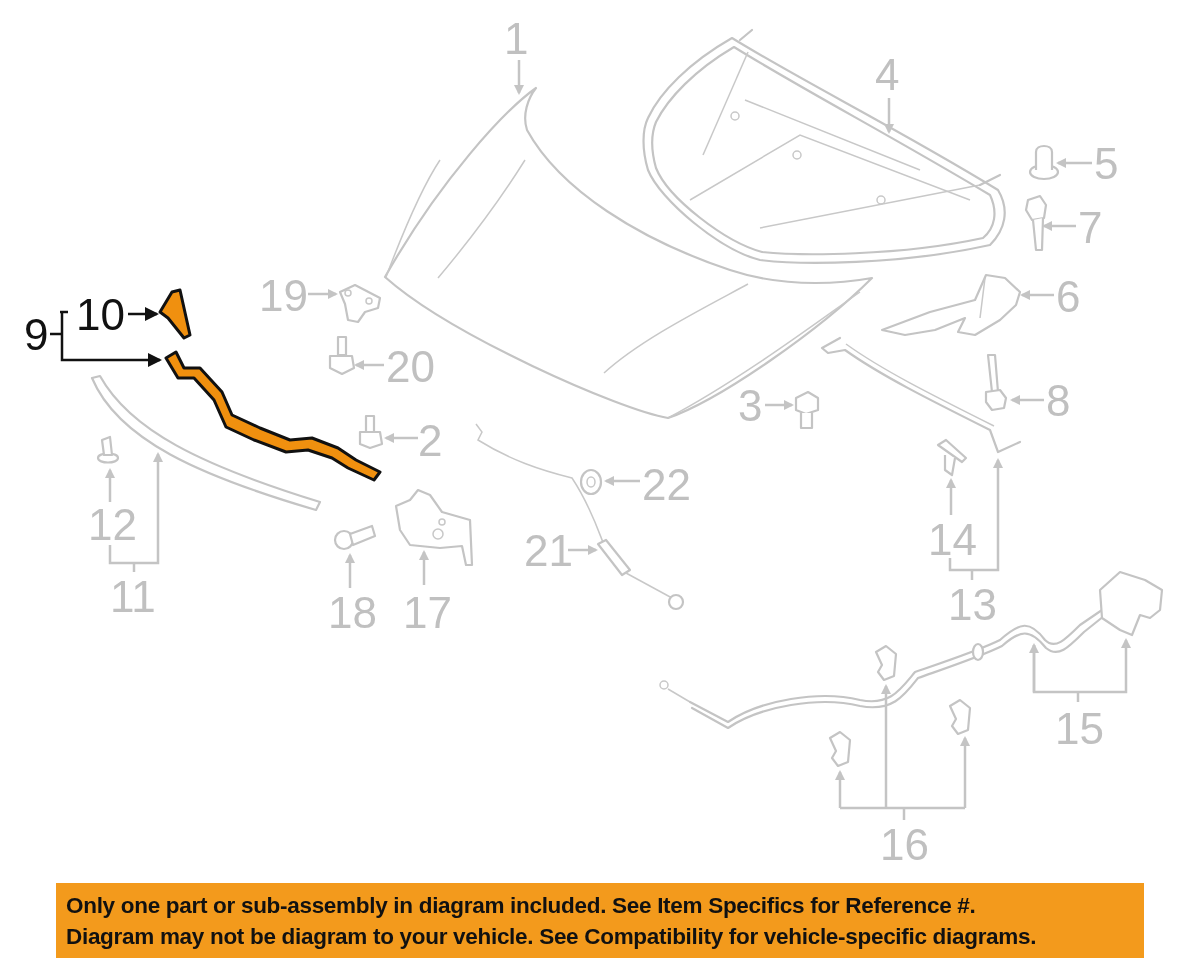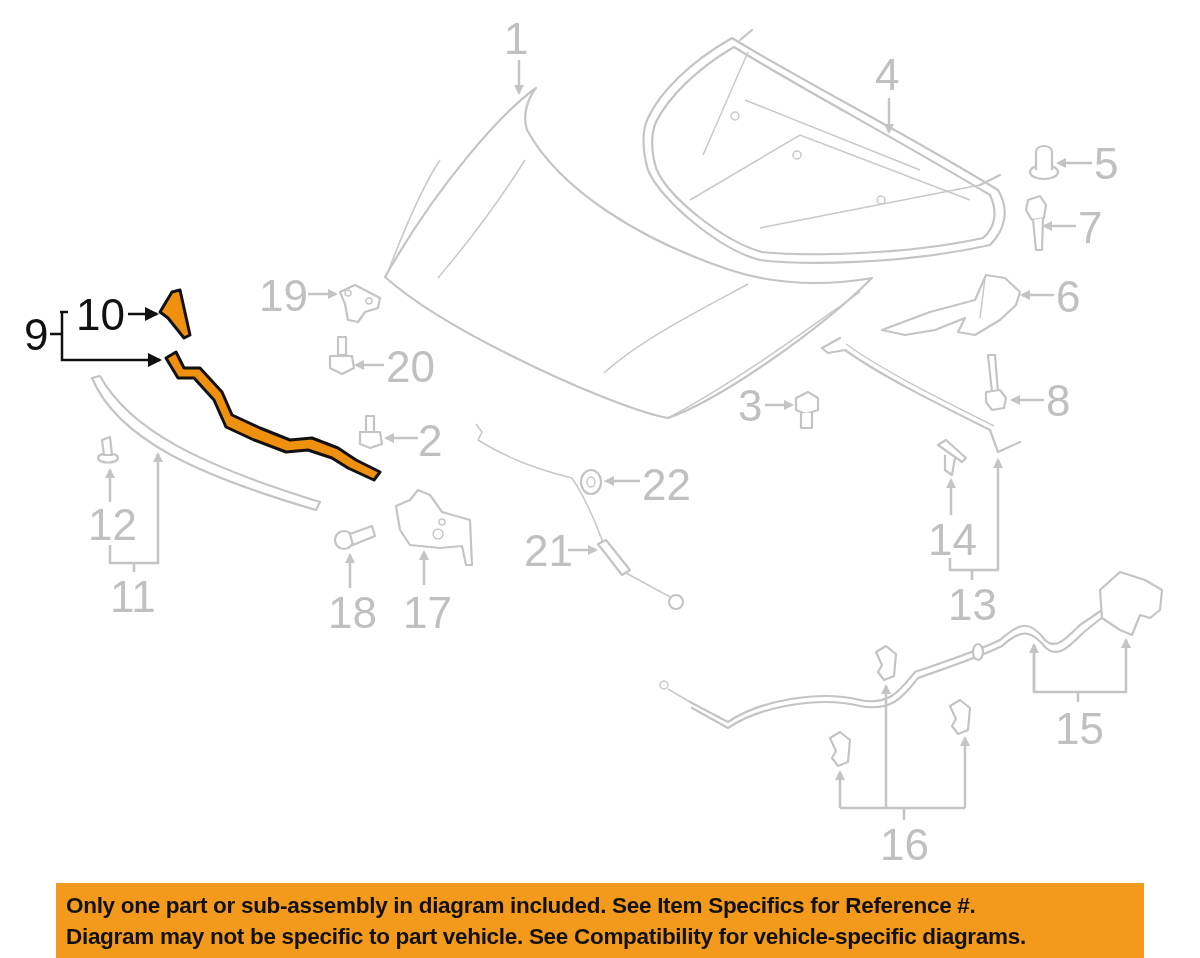--- a/index.html
+++ b/index.html
@@ -207,14 +207,14 @@
   <path class="lead" d="M840,808 L840,772" marker-end="url(#ag)"></path>
   <path class="lead" d="M886,808 L886,686" marker-end="url(#ag)"></path>
   <path class="lead" d="M965,808 L965,738" marker-end="url(#ag)"></path>
   <path class="lead" d="M840,808 L965,808"></path>
   <line class="lead" x1="904" y1="808" x2="904" y2="820"></line>
   <text class="lbl" x="880" y="860">16</text>
 </svg>
 
 <div id="disclaimer">
   <div>Only one part or sub-assembly in diagram included. See Item Specifics for Reference #.</div>
-  <div>Diagram may not be specific to part vehicle. See Compatibility for vehicle-specific diagrams.</div>
+  <div>Diagram may not be diagram to your vehicle. See Compatibility for vehicle-specific diagrams.</div>
 </div>
 
 </body></html>

